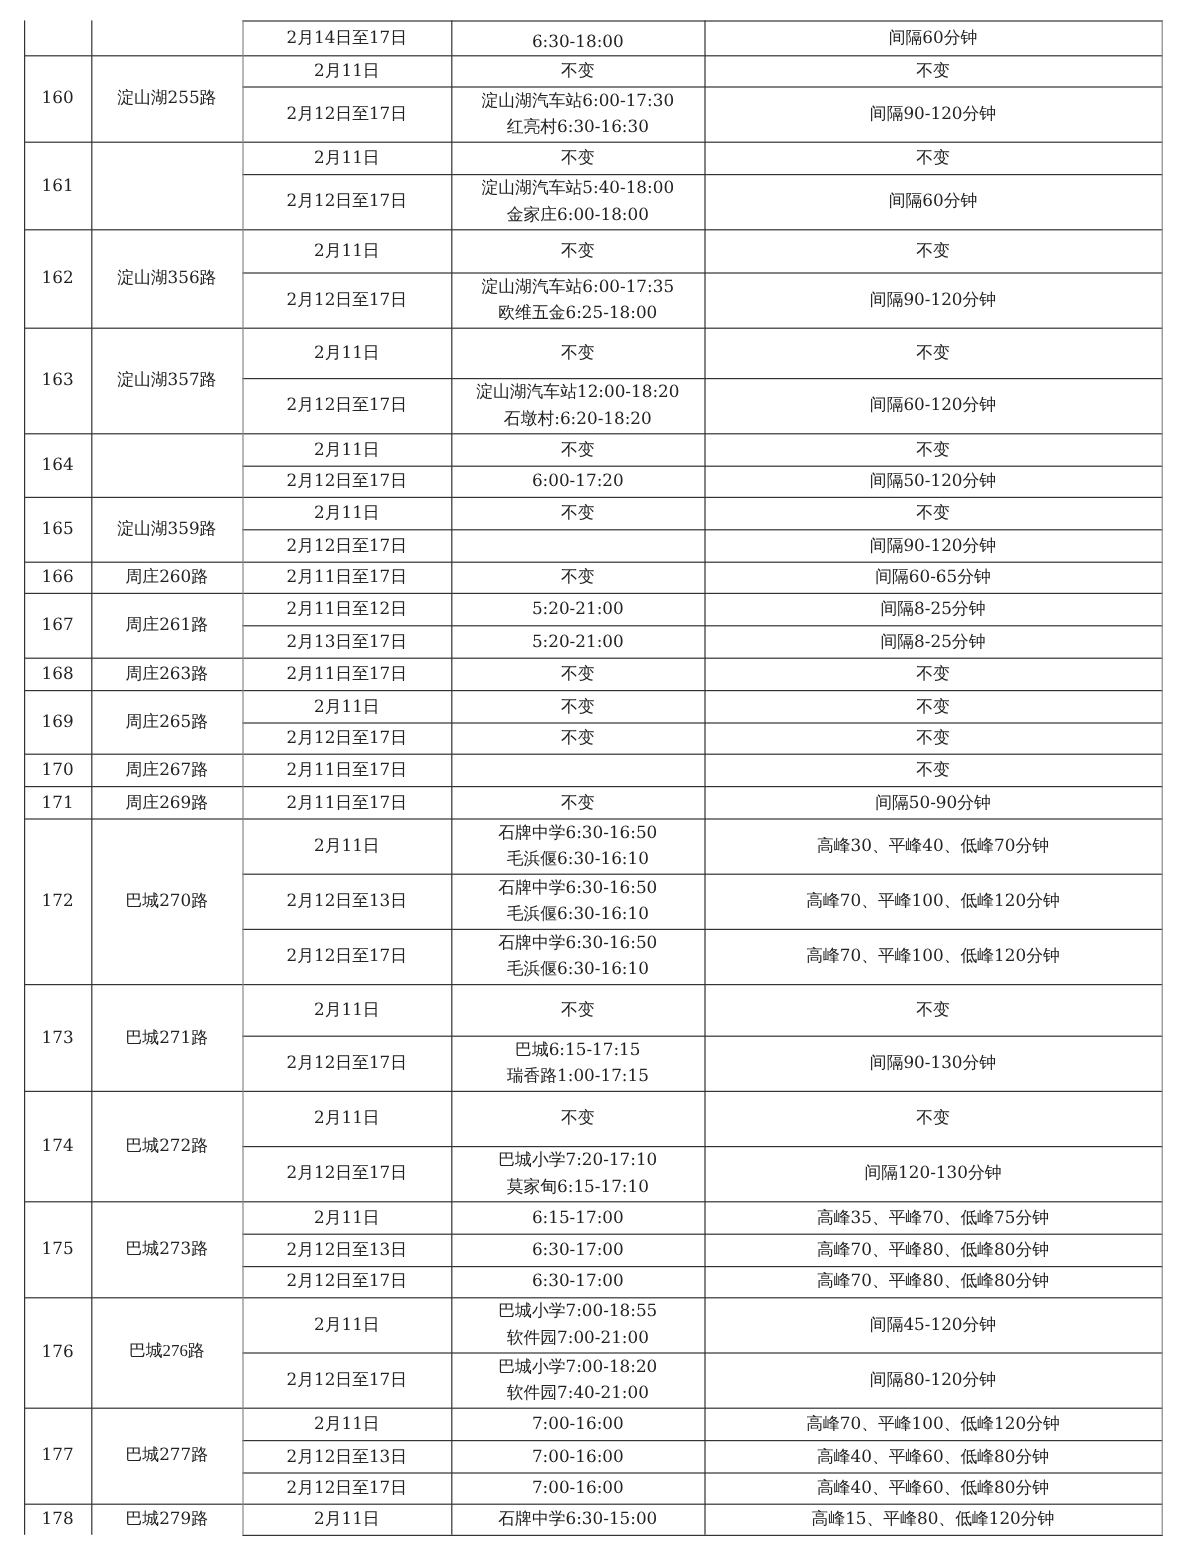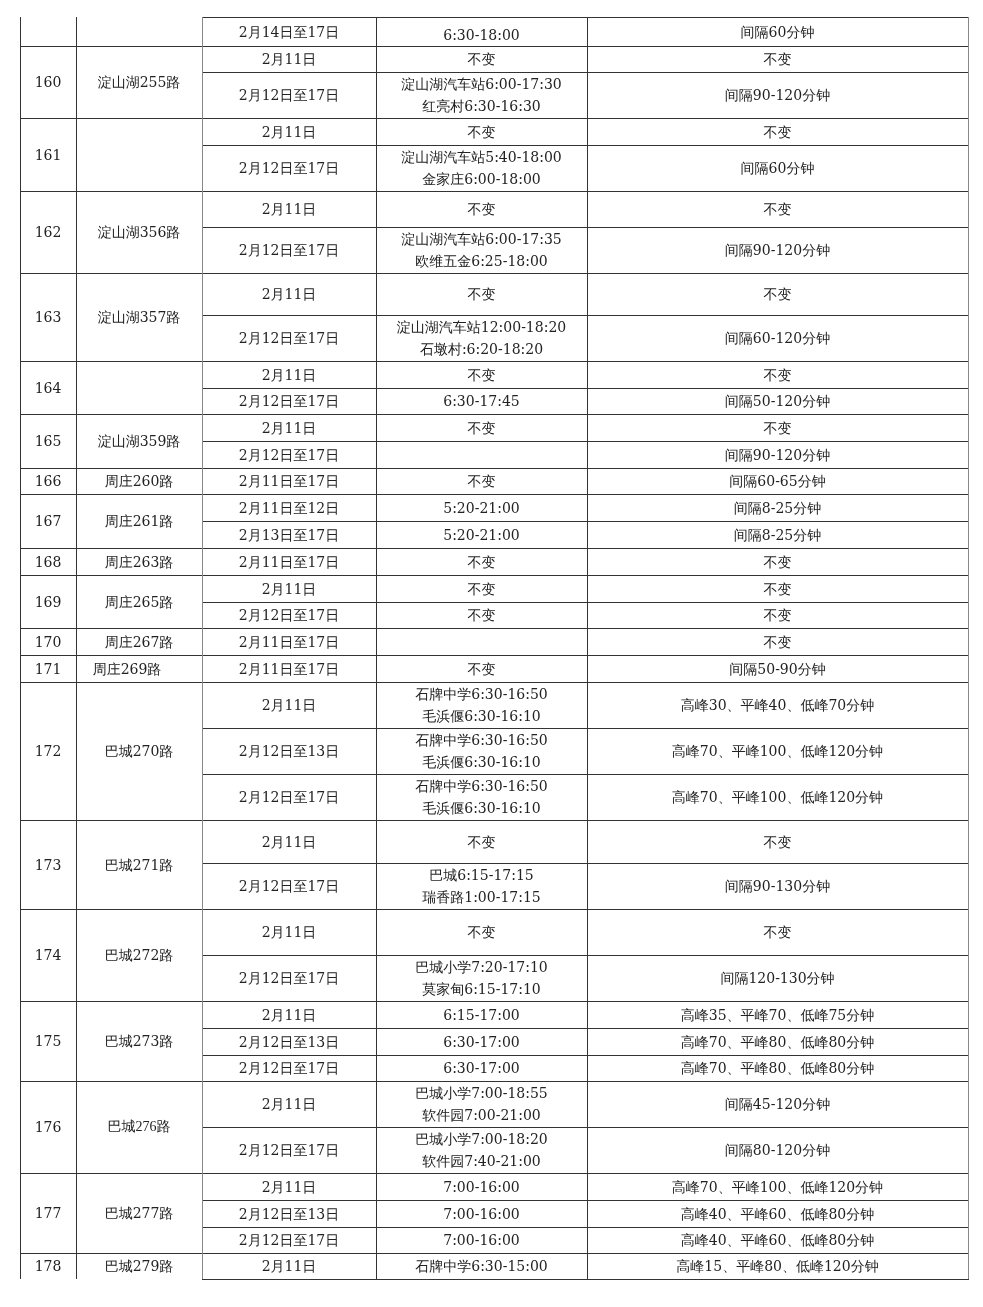--- a/index.html
+++ b/index.html
@@ -148,21 +148,21 @@
     <div class="cell" style="left: 376px; width: 211px; top: 361px; height: 27px;">
       <span>不变</span>
     </div>
     <div class="cell" style="left: 587px; width: 381px; top: 361px; height: 27px;">
       <span>不变</span>
     </div>
     <div class="cell" style="left: 202px; width: 174px; top: 388px; height: 26px;">
       <span>2月12日至17日</span>
     </div>
     <div class="cell" style="left: 376px; width: 211px; top: 388px; height: 26px;">
-      <span>6:30-17:45</span>
+      <span>6:00-17:20</span>
     </div>
     <div class="cell" style="left: 587px; width: 381px; top: 388px; height: 26px;">
       <span>间隔50-120分钟</span>
     </div>
     <div class="hline" style="left: 202px; width: 767px; top: 388px;"></div>
     <div class="hline" style="left: 20px; width: 949px; top: 361px;"></div>
     <div class="cell" style="left: 20px; width: 56px; top: 414px; height: 54px;">
       <span>165</span>
     </div>
     <div class="cell" style="left: 76px; width: 126px; top: 414px; height: 54px;">
@@ -278,21 +278,21 @@
     <div class="cell" style="left: 202px; width: 174px; top: 628px; height: 27px;">
       <span>2月11日至17日</span>
     </div>
     <div class="cell" style="left: 587px; width: 381px; top: 628px; height: 27px;">
       <span>不变</span>
     </div>
     <div class="hline" style="left: 20px; width: 949px; top: 628px;"></div>
     <div class="cell" style="left: 20px; width: 56px; top: 655px; height: 27px;">
       <span>171</span>
     </div>
-    <div class="cell" style="left: 64px; width: 126px; top: 655px; height: 27px;">
+    <div class="cell" style="left: 76px; width: 126px; top: 655px; height: 27px;">
       <span>周庄269路</span>
     </div>
     <div class="cell" style="left: 202px; width: 174px; top: 655px; height: 27px;">
       <span>2月11日至17日</span>
     </div>
     <div class="cell" style="left: 376px; width: 211px; top: 655px; height: 27px;">
       <span>不变</span>
     </div>
     <div class="cell" style="left: 587px; width: 381px; top: 655px; height: 27px;">
       <span>间隔50-90分钟</span>

